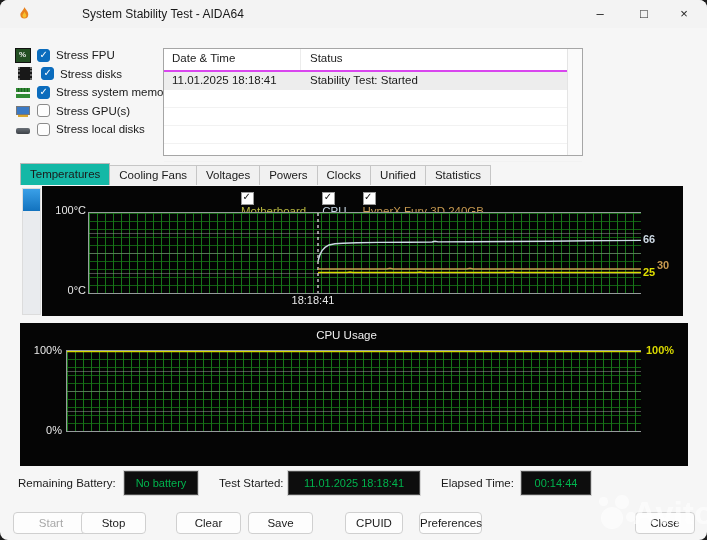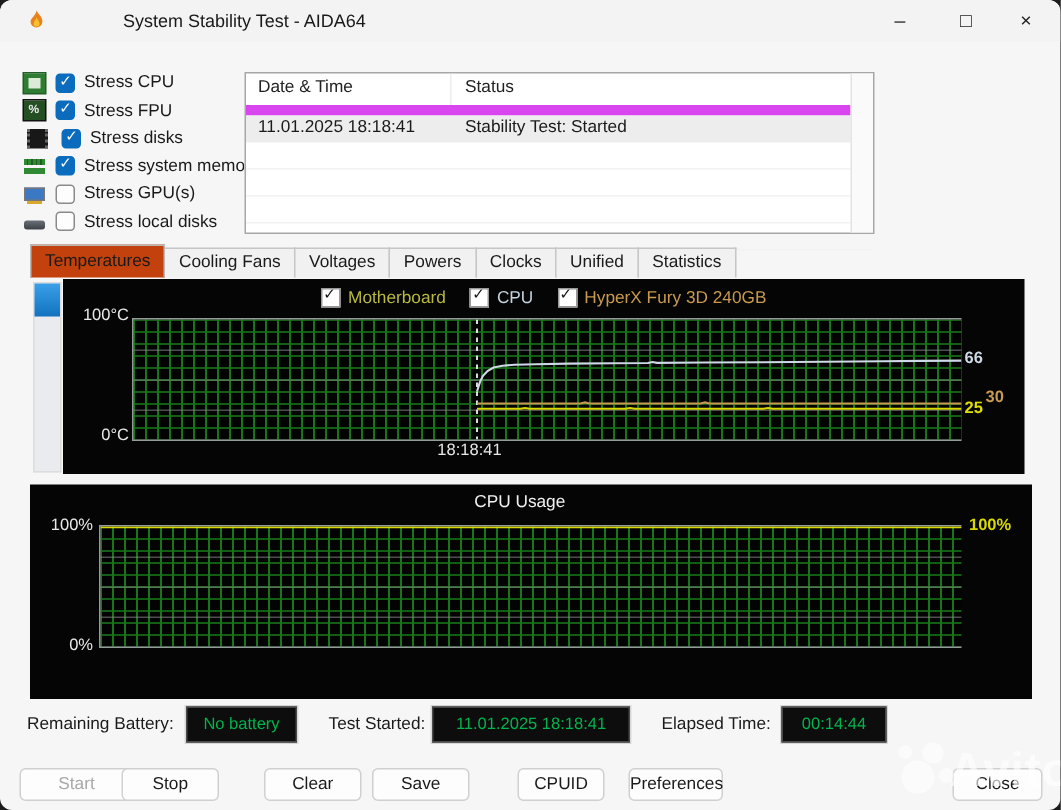--- a/index.html
+++ b/index.html
@@ -23,41 +23,41 @@
   .icon-cpu{background:#dcead8;border:3px solid #2f7d33;box-sizing:border-box;outline:1px solid #225c26;}
   .icon-fpu{background:#234f23;outline:1px solid #111;}
   .icon-fpu::after{content:"%";position:absolute;left:3px;top:1px;font-size:8px;color:#e8e8e8;font-weight:bold;}
   .icon-cache{background:#181818;width:10px !important;margin-left:2px;margin-right:9px;border-left:2px dotted #666;border-right:2px dotted #666;box-sizing:content-box;}
   .icon-mem{background:repeating-linear-gradient(to right,#2f8a33 0 2px,#1f5e22 2px 3px);height:4px !important;box-shadow:0 6px 0 0 #2f8a33;margin-top:-5px;}
   .icon-disk{background:linear-gradient(#6a7077,#3c4147);height:6px !important;border-radius:2px;margin-top:4px;}
   .icon-gpu{background:#3b79c4;border:1px solid #777;box-sizing:border-box;height:9px !important;}
   .icon-gpu::after{content:"";position:absolute;left:1px;bottom:-3px;width:10px;height:2px;background:#d9a62e;}
   
   .log-table{position:absolute;left:163px;top:48px;width:420px;height:108px;background:#fff;border:1px solid #a6a6a6;box-sizing:border-box;}
-  .lt-header{display:flex;height:21px;border-bottom:7px solid #d946ef;font-size:11.5px;color:#222;}
+  .lt-header{display:flex;height:21px;border-bottom:2px solid #d946ef;font-size:11.5px;color:#222;}
   .lt-h1{width:137px;padding:3px 0 0 8px;box-sizing:border-box;border-right:1px solid #ececec;}
   .lt-h2{flex:1;padding:3px 0 0 9px;}
   .lt-row1{display:flex;height:18px;background:#ededed;font-size:11.5px;}
   .lt-c1{width:137px;padding:2px 0 0 8px;box-sizing:border-box;}
   .lt-c2{flex:1;padding:2px 0 0 9px;}
   .lt-empty{height:17px;border-bottom:1px solid #f2f2f2;}
   .lt-scroll{position:absolute;right:0;top:0;bottom:0;width:14px;background:#fafafa;border-left:1px solid #e4e4e4;}
   
   .tabbar{position:absolute;left:20px;top:164px;height:21px;display:flex;align-items:flex-end;}
   .tab{height:19px;line-height:19px;padding:0 9px;font-size:11.5px;background:#f1f1f1;border:1px solid #c6c6c6;
        border-bottom:none;margin-right:-1px;color:#1a1a1a;}
-  .tab.active{height:21px;line-height:21px;background:#c2410c;border-color:#b9b9b9;position:relative;z-index:2;}
+  .tab.active{height:21px;line-height:21px;background:#14b8a6;border-color:#b9b9b9;position:relative;z-index:2;}
   
   .vscroll{position:absolute;left:22px;top:188px;width:19px;height:127px;background:#e9ebee;border:1px solid #dcdcdc;box-sizing:border-box;}
   .vthumb{position:absolute;left:0;top:0;width:17px;height:22px;background:linear-gradient(#3aa0e8,#1272be);}
   .panel{position:absolute;background:#050505;}
   .temp-panel{left:42px;top:186px;width:641px;height:130px;}
   .usage-panel{left:20px;top:323px;width:668px;height:143px;}
   .legend{position:absolute;left:0;right:0;top:6px;display:flex;justify-content:center;gap:16px;align-items:center;}
-  .legend-item{display:flex;align-items:center;font-size:11.5px;}
+  .legend-item{display:flex;align-items:flex-start;font-size:11.5px;flex-direction:column;}
   .legend-cb{width:11px;height:11px;background:#fff;border:1px solid #999;margin-right:5px;position:relative;}
   .legend-cb::after{content:"✓";position:absolute;left:0.5px;top:-2px;font-size:10px;color:#111;font-weight:bold;}
   .glabel{position:absolute;color:#e8e8e8;font-size:11px;}
   .grid{position:absolute;background-color:#030303;
         background-image:repeating-linear-gradient(to right,#177618 0 1px,transparent 1px 8px),
                          repeating-linear-gradient(to bottom,#135e13 0 1px,transparent 1px 8px);
         border:1px solid #959b9b;border-right:none;box-sizing:content-box;}
   .temp-grid{left:46px;top:26px;width:552px;height:80px;}
   .usage-grid{left:46px;top:27px;width:574px;height:80px;}
   .grayline{position:absolute;left:0;right:0;height:1px;background:#8d8d8d;opacity:.55;}
@@ -90,25 +90,20 @@
       <path d="M8 6 C8.6 8 10 8.5 10 10.4 a2.1 2.1 0 0 1 -4.2 0 C5.8 8.8 7.2 8 8 6 Z" fill="#f6c02e"></path>
     </svg>
     <span class="title-text">System Stability Test - AIDA64</span>
     <span class="winbtn btn-min">–</span>
     <span class="winbtn btn-max">□</span>
     <span class="winbtn btn-close">×</span>
   </div>
 
   <div class="stress-list">
     <div class="stress-row">
-      <span class="dev-icon icon-cpu"></span>
-      <span class="cb checked"></span>
-      <span class="stress-label">Stress CPU</span>
-    </div>
-    <div class="stress-row">
       <span class="dev-icon icon-fpu"></span>
       <span class="cb checked"></span>
       <span class="stress-label">Stress FPU</span>
     </div>
     <div class="stress-row">
       <span class="dev-icon icon-cache"></span>
       <span class="cb checked"></span>
       <span class="stress-label">Stress disks</span>
     </div>
     <div class="stress-row">

